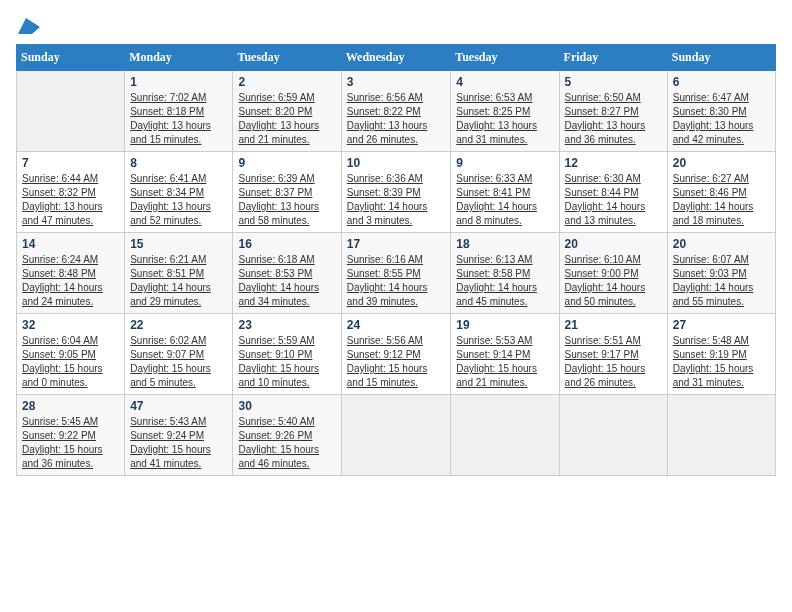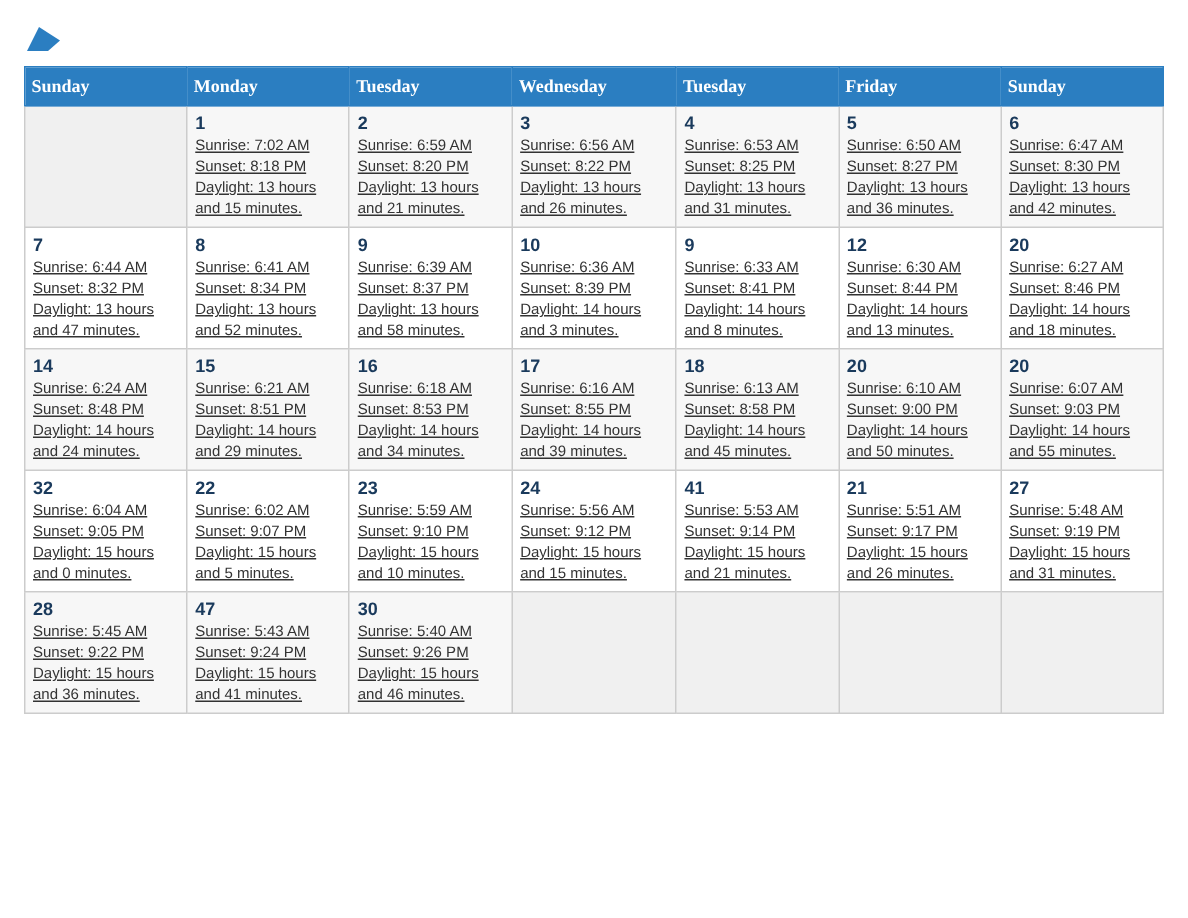--- a/index.html
+++ b/index.html
@@ -228,21 +228,21 @@
           </td>
           <td>
             <span class="day-number">23</span>
             <div class="day-detail">Sunrise: 5:59 AM<br>Sunset: 9:10 PM<br>Daylight: 15 hours<br>and 10 minutes.</div>
           </td>
           <td>
             <span class="day-number">24</span>
             <div class="day-detail">Sunrise: 5:56 AM<br>Sunset: 9:12 PM<br>Daylight: 15 hours<br>and 15 minutes.</div>
           </td>
           <td>
-            <span class="day-number">41</span>
+            <span class="day-number">19</span>
             <div class="day-detail">Sunrise: 5:53 AM<br>Sunset: 9:14 PM<br>Daylight: 15 hours<br>and 21 minutes.</div>
           </td>
           <td>
             <span class="day-number">21</span>
             <div class="day-detail">Sunrise: 5:51 AM<br>Sunset: 9:17 PM<br>Daylight: 15 hours<br>and 26 minutes.</div>
           </td>
           <td>
             <span class="day-number">27</span>
             <div class="day-detail">Sunrise: 5:48 AM<br>Sunset: 9:19 PM<br>Daylight: 15 hours<br>and 31 minutes.</div>
           </td>

